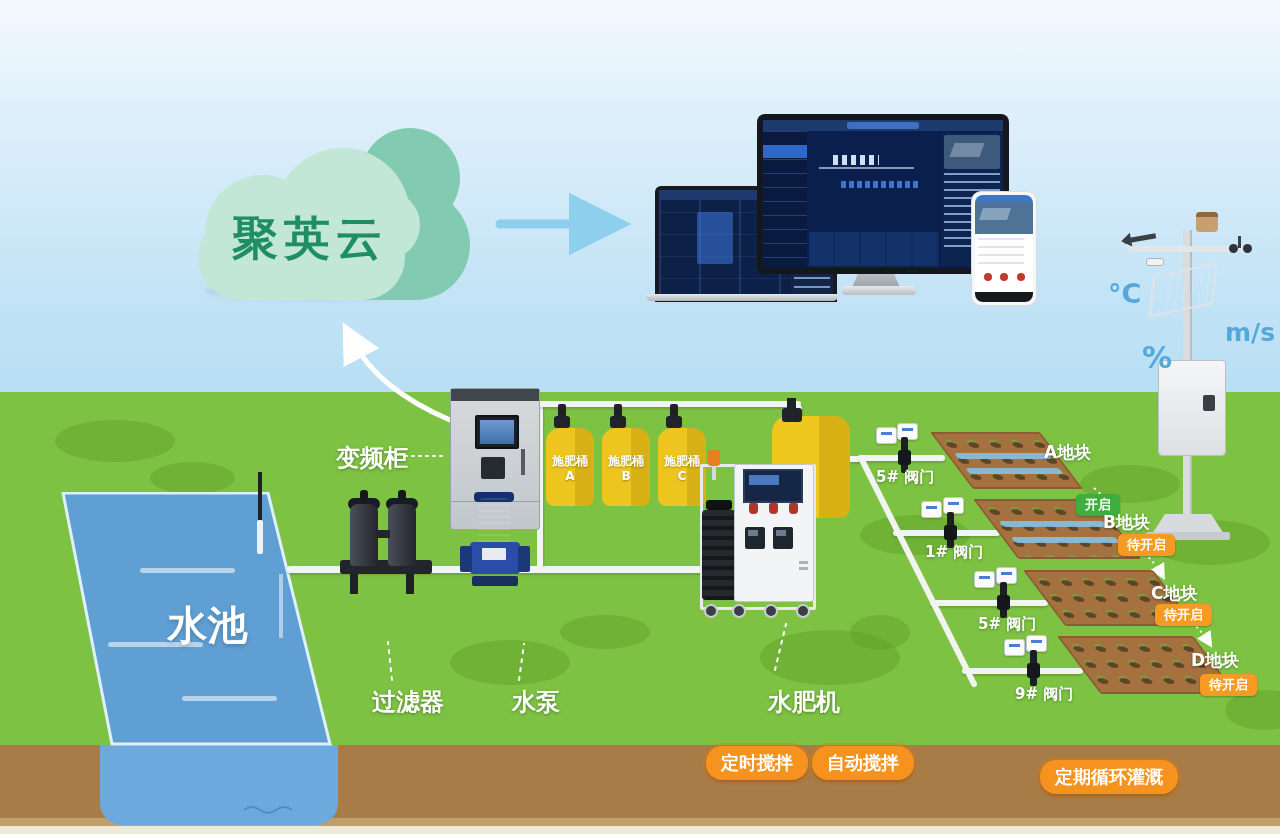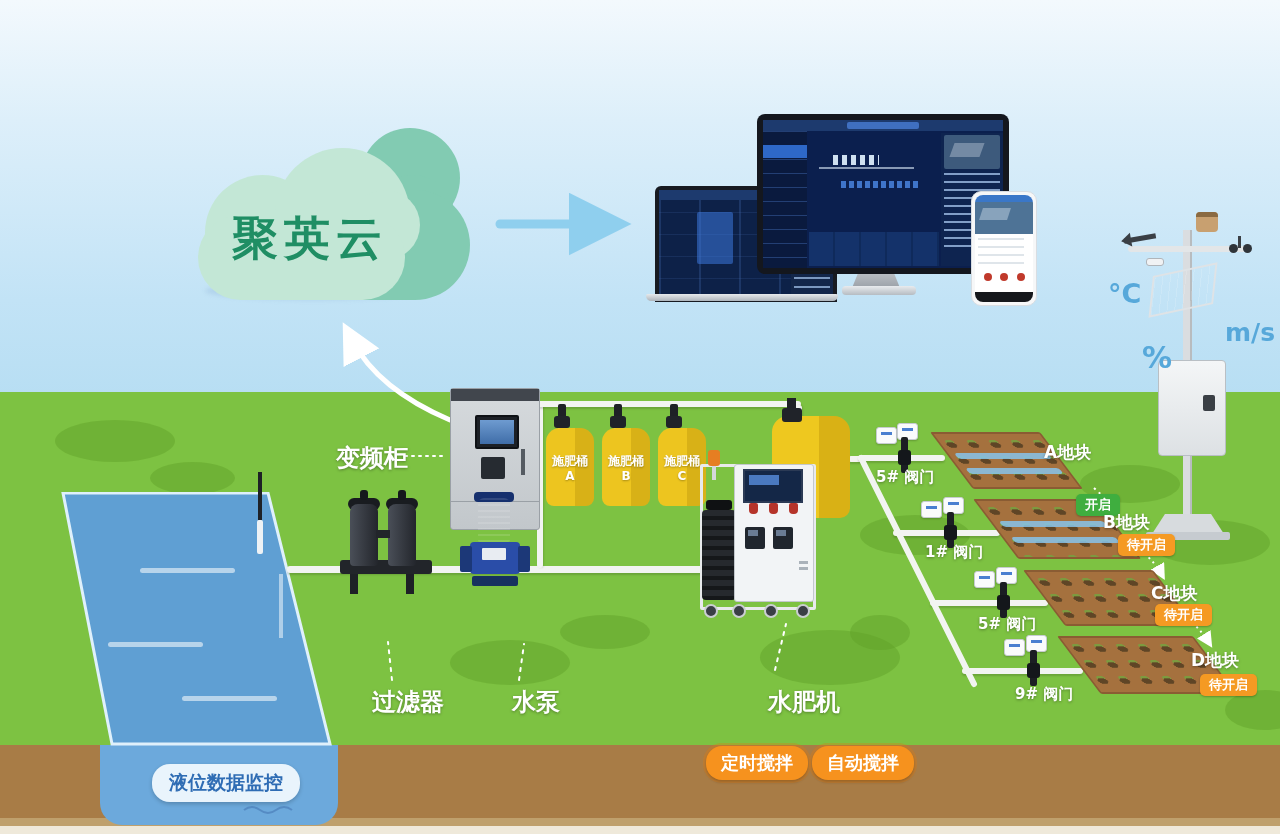--- a/index.html
+++ b/index.html
@@ -312,24 +312,24 @@
   <div class="ws-unit" style="left:1225px;top:318px;font-size:25px">m/s</div>
   <div class="ws-unit" style="left:1142px;top:340px;font-size:30px">%</div>
 
   <svg class="abs pool-svg" width="280" height="255">
     <polygon points="3,1 208,1 270,252 52,252" fill="#5f9fd3" stroke="#dff0fb" stroke-width="3"></polygon>
   </svg>
   <div class="abs pool-underground"></div>
   <div class="abs ripple" style="left:140px;top:568px;width:95px"></div>
   <div class="abs ripple" style="left:108px;top:642px;width:95px"></div>
   <div class="abs ripple" style="left:182px;top:696px;width:95px"></div>
+  <div class="abs pool-label">水池</div>
   <div class="abs pool-sensor-rod"></div>
   <div class="abs pool-sensor-tip"></div>
   <div class="abs pool-suction"></div>
-  <div class="abs pool-pill">液位数据监控</div>
 
   <div class="pipe" style="left:287px;top:566px;width:423px"></div>
   <div class="pipe-v" style="left:537px;top:404px;height:164px"></div>
   <div class="pipe" style="left:525px;top:401px;width:276px;height:6px"></div>
   <div class="pipe-v" style="left:558px;top:405px;height:25px"></div>
   <div class="pipe-v" style="left:614px;top:405px;height:25px"></div>
   <div class="pipe-v" style="left:670px;top:405px;height:25px"></div>
   <div class="pipe-v" style="left:796px;top:405px;height:38px"></div>
   <div class="pipe" style="left:848px;top:456px;width:14px;height:6px"></div>
   <div class="pipe" style="left:858px;top:455px;width:87px;height:6px"></div>
@@ -486,14 +486,15 @@
   <div class="badge status-open" style="left:1076px;top:494px">开启</div>
   <div class="lbl lbl-17" style="left:1103px;top:511px">B地块</div>
   <div class="badge status-wait" style="left:1118px;top:534px">待开启</div>
   <div class="lbl lbl-17" style="left:1151px;top:582px">C地块</div>
   <div class="badge status-wait" style="left:1155px;top:604px">待开启</div>
   <div class="lbl lbl-17" style="left:1191px;top:649px">D地块</div>
   <div class="badge status-wait" style="left:1200px;top:674px">待开启</div>
 
   <div class="pill-orange" style="left:706px;top:746px">定时搅拌</div>
   <div class="pill-orange" style="left:812px;top:746px">自动搅拌</div>
+  <div class="pill-orange" style="left:1040px;top:760px">定期循环灌溉</div>
 
 </div>
 
 </body></html>

